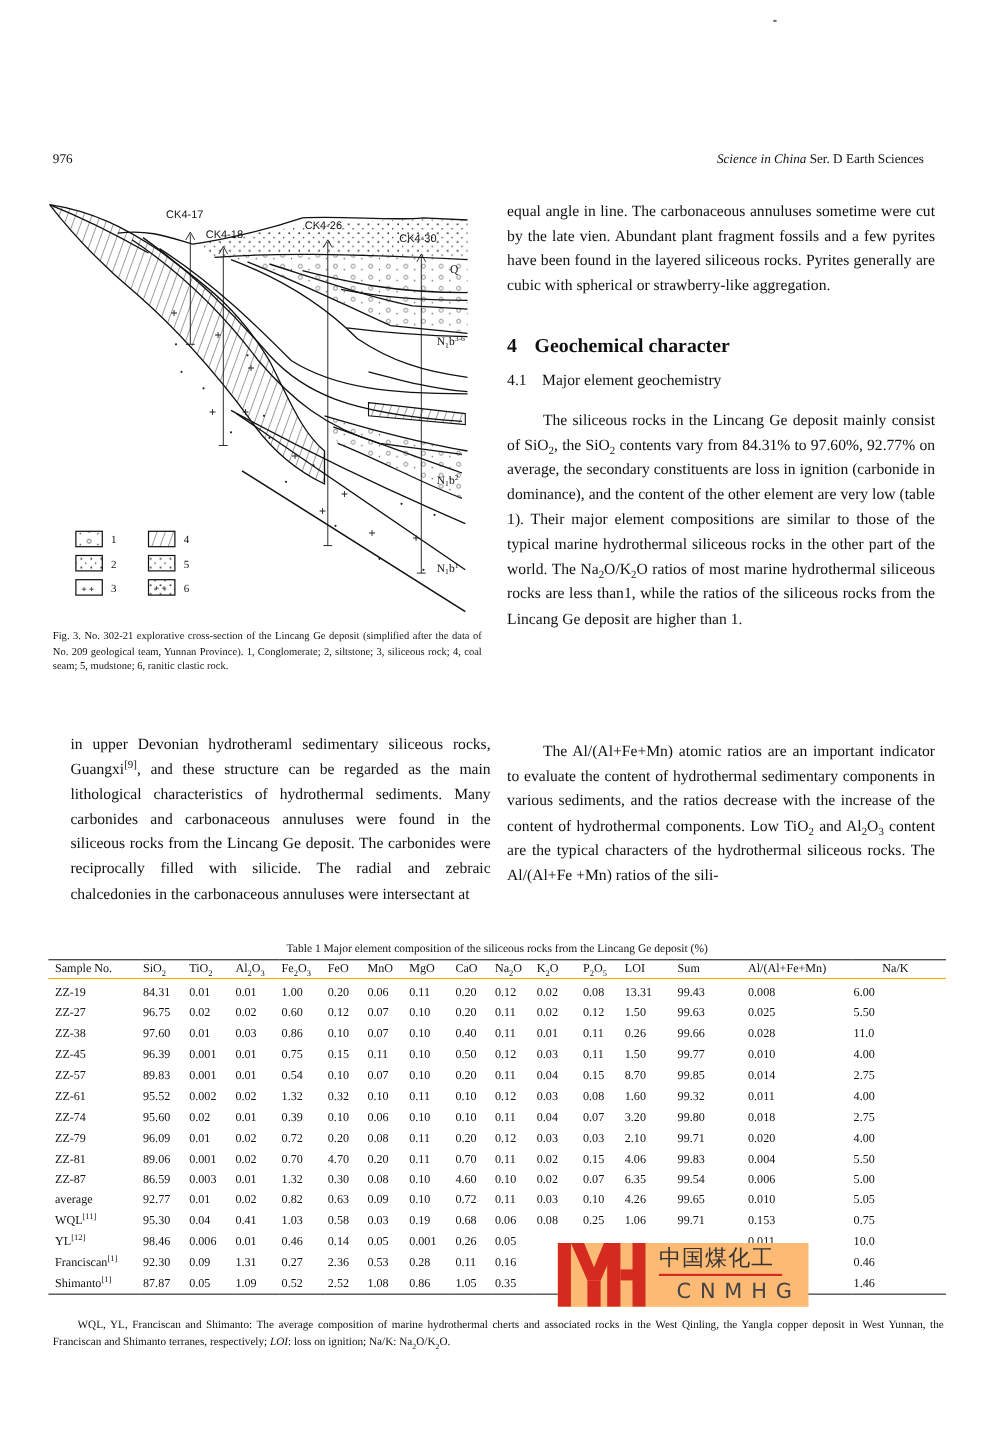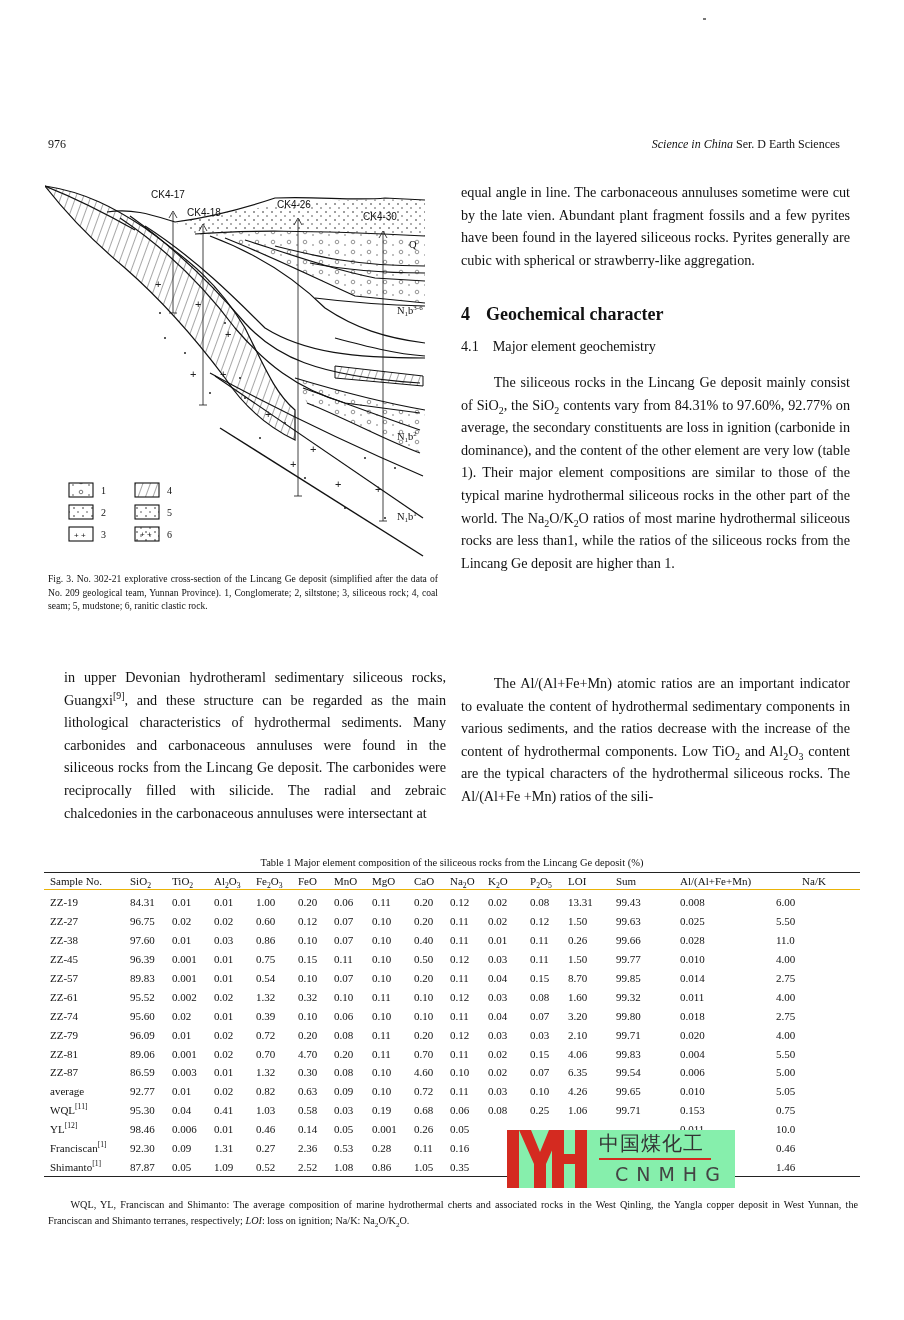--- a/index.html
+++ b/index.html
@@ -33,21 +33,21 @@
   tbody tr:first-child td { padding-top:3px; }
   tbody tr:last-child td { border-bottom:1.5px solid #222;margin-left:23px; }
   td.lbl, th.lbl { text-align:left; padding-left:6px; }
   td.num { text-align:left; }
   th.c { text-align:left; }
   td.ratio, th.ratio { text-align:left; }
   td.nak, th.nak { padding-right:8px; }
   .table-note { left:48px; top:1197px; width:810px; font-size:10.2px; line-height:15.5px; text-indent:2.2em; text-align:justify; }
   .table-note i { font-style:italic; }
 
-  .watermark-logo { left:507px; top:1130px; width:228px; height:58px; background:#86efac; }
+  .watermark-logo { left:507px; top:1130px; width:228px; height:58px; background:#fdba74; }
   .wm-mark { position:absolute; left:0; top:0; width:80px; height:58px; }
   .wm-cn { position:absolute; left:92px; top:0; font-family:"DejaVu Sans", sans-serif; font-size:20px; color:#333; letter-spacing:1px; }
   .wm-line { position:absolute; left:92px; top:28px; width:112px; height:2px; background:#d42a20; }
   .wm-en { position:absolute; left:108px; top:33px; font-family:"DejaVu Sans", sans-serif; font-size:19px; color:#444; letter-spacing:8px; }
 
   .footer-mark { left:92px; top:1323px; font-family:Liberation Serif, serif; font-size:16px; color:#15803d; }
   .corner-dot { left:703px; top:18px; width:3px; height:2px; background:#777; }
 </style>
 </head>
 <body>

